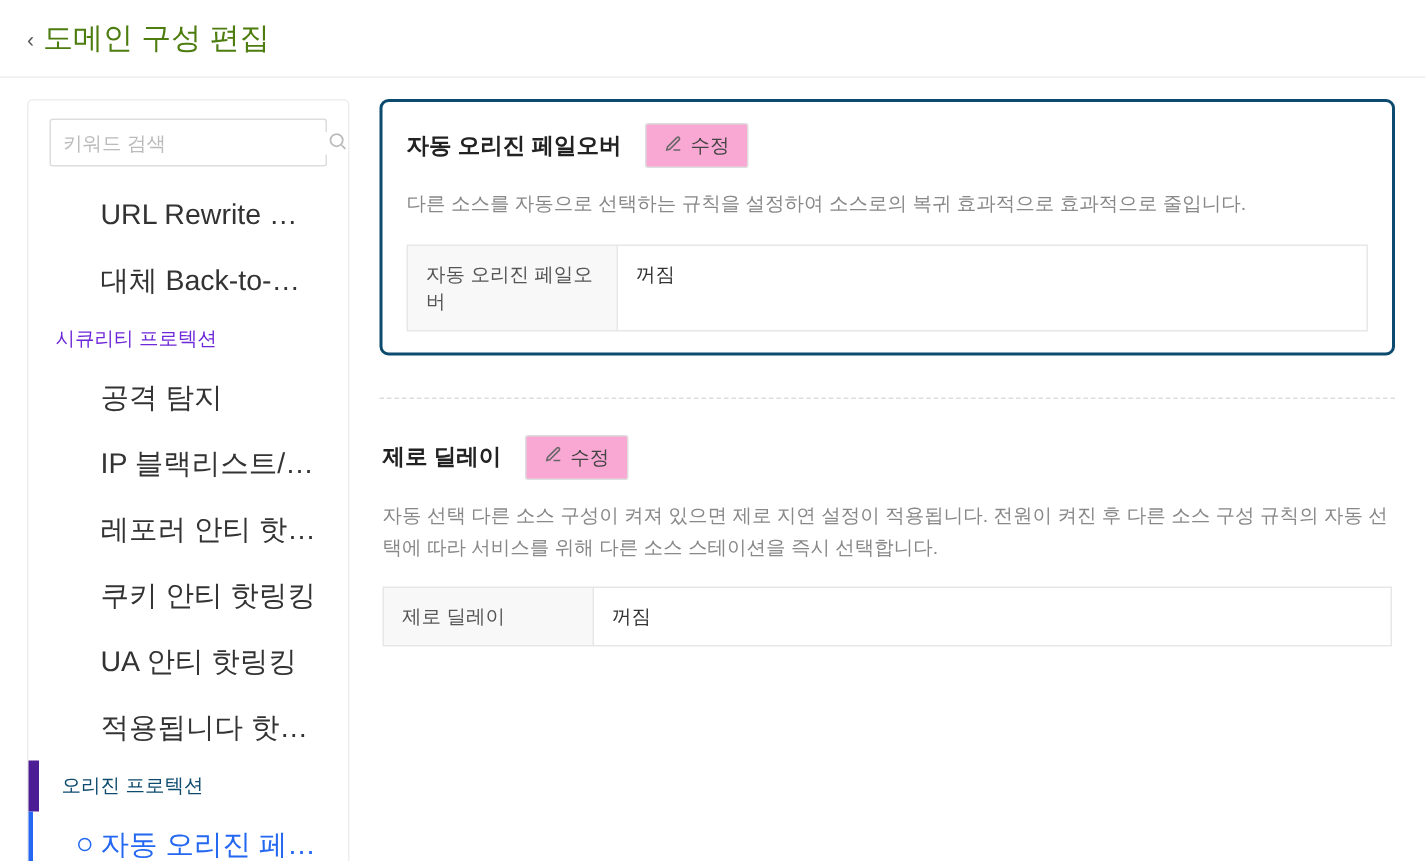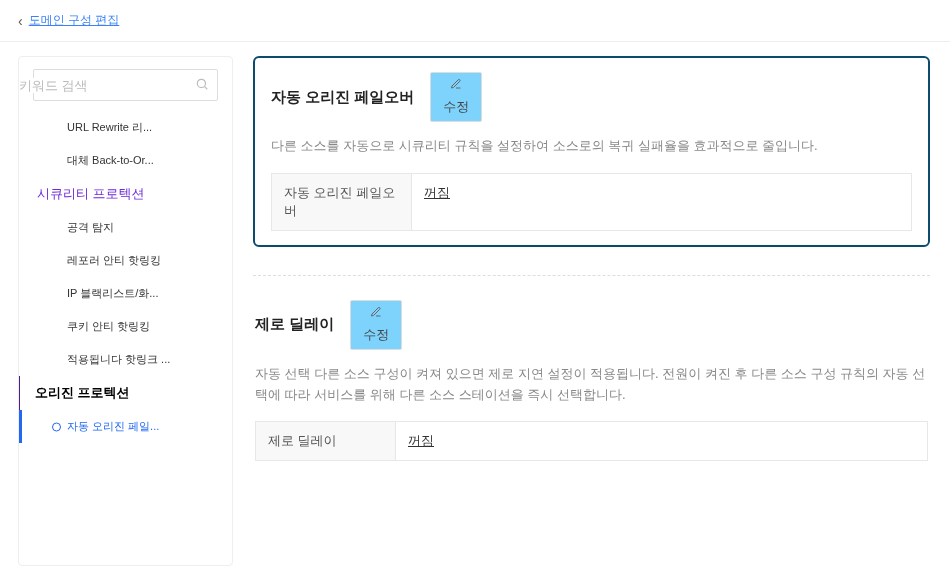--- a/index.html
+++ b/index.html
@@ -18,23 +18,22 @@
       padding: 12px 18px;
       border-bottom: 1px solid #eee;
     }
     .page-header .back-chevron {
       font-size: 14px;
       color: #555;
       margin-right: 6px;
       cursor: pointer;
     }
     .page-header .title {
-      font-size: 12px;
-      color: #3b82f6;
-      text-decoration: underline;
+      font-size: 20px;
+      color: #4d7c0f;
     }
     .page-body {
       display: flex;
       height: calc(100% - 46px);
     }
     .sidebar {
       width: 215px;
       border: 1px solid #eee;
       border-radius: 4px;
       margin: 14px 0 0 18px;
@@ -43,51 +42,49 @@
       min-height: 510px;
     }
     .search-wrap {
       margin: 0 14px 10px 14px;
       display: flex;
       align-items: center;
       border: 1px solid #ddd;
       border-radius: 2px;
       height: 32px;
       padding: 0 8px;
-      justify-content: flex-end;
     }
     .search-wrap input {
       border: none;
       outline: none;
       flex: 1;
       font-size: 13px;
       color: #333;
     }
     .search-wrap input::placeholder { color: #bbb; }
     .search-wrap .search-ic { color: #bbb; font-size: 14px; }
     .nav-group-label {
       font-size: 13px;
       color: #6d28d9;
       padding: 8px 18px;
       cursor: pointer;
     }
     .nav-item {
-      font-size: 11px;
+      font-size: 19px;
       color: #333;
       padding: 9px 18px 9px 48px;
       cursor: pointer;
       white-space: nowrap;
       overflow: hidden;
       text-overflow: ellipsis;
       position: relative;
     }
     .nav-group-active {
-      border-left: 1px solid #4c1d95;
-      color: #000000;
-      font-weight: bold;
+      border-left: 7px solid #4c1d95;
+      color: #0c4a6e;
     }
     .nav-group-active.nav-group-label { padding-left: 15px; }
     .nav-item-active {
       color: #2468f2;
       border-left: 3px solid #2468f2;
       padding-left: 45px;
     }
     .nav-item-active::before {
       content: "";
       position: absolute;
@@ -121,27 +118,26 @@
       font-size: 15px;
       font-weight: 600;
       color: #222;
       margin-right: 16px;
     }
     .edit-btn {
       display: inline-flex;
       align-items: center;
       gap: 5px;
       border: 1px solid #ddd;
-      background: #7dd3fc;
+      background: #f9a8d4;
       padding: 5px 12px;
       font-size: 13px;
       color: #444;
       cursor: pointer;
       border-radius: 2px;
-      flex-direction: column;
     }
     .edit-btn .pen { font-size: 12px; color: #666; }
     .panel-desc {
       font-size: 13px;
       color: #888;
       line-height: 1.6;
       margin-bottom: 16px;
     }
     .kv-row {
       display: flex;
@@ -152,21 +148,20 @@
       width: 140px;
       padding: 10px 12px;
       background: #f8f8f8;
       color: #555;
       border-right: 1px solid #e7e7e7;
     }
     .kv-val {
       flex: 1;
       padding: 10px 12px;
       color: #333;
-      text-decoration: underline;
     }
     .divider {
       border-top: 1px dashed #ddd;
       margin: 0 0 24px 0;
     }
     .plain-panel {
       padding: 0 2px;
     }
   </style>
 </head>
@@ -189,23 +184,24 @@
           </svg>
       </span>
     </div>
 
     <div class="nav-item">URL Rewrite 리...</div>
     <div class="nav-item">대체 Back-to-Or...</div>
 
     <div class="nav-group-label">시큐리티 프로텍션</div>
     <div class="nav-item">공격 탐지</div>
 
+    <div class="nav-item">IP 블랙리스트/화...</div>
     <div class="nav-item">레포러 안티 핫링킹</div>
-    <div class="nav-item">IP 블랙리스트/화...</div>
     <div class="nav-item">쿠키 안티 핫링킹</div>
+    <div class="nav-item">UA 안티 핫링킹</div>
     <div class="nav-item">적용됩니다 핫링크 ...</div>
 
     <div class="nav-group-label nav-group-active">오리진 프로텍션</div>
     <div class="nav-item nav-item-active">자동 오리진 페일...</div>
 
   </aside>
 
   <main class="main">
 
     <section class="panel highlight">
@@ -214,21 +210,21 @@
         <button class="edit-btn">
           <span class="pen">
             <svg width="12" height="12" viewBox="0 0 24 24" fill="none" stroke="currentColor" stroke-width="2">
                 <path d="M12 20h9"></path>
                 <path d="M16.5 3.5a2.12 2.12 0 0 1 3 3L7 19l-4 1 1-4Z"></path>
               </svg>
           </span>
           <span>수정</span>
         </button>
       </div>
-      <p class="panel-desc">다른 소스를 자동으로 시큐리티 규칙을 설정하여 소스로의 복귀 실패율을 효과적으로 줄입니다.</p>
+      <p class="panel-desc">다른 소스를 자동으로 선택하는 규칙을 설정하여 소스로의 복귀 효과적으로 효과적으로 줄입니다.</p>
       <div class="kv-row">
         <div class="kv-key">자동 오리진 페일오버</div>
         <div class="kv-val">꺼짐</div>
       </div>
     </section>
 
     <div class="divider"></div>
 
     <section class="panel plain-panel">
       <div class="panel-header">

